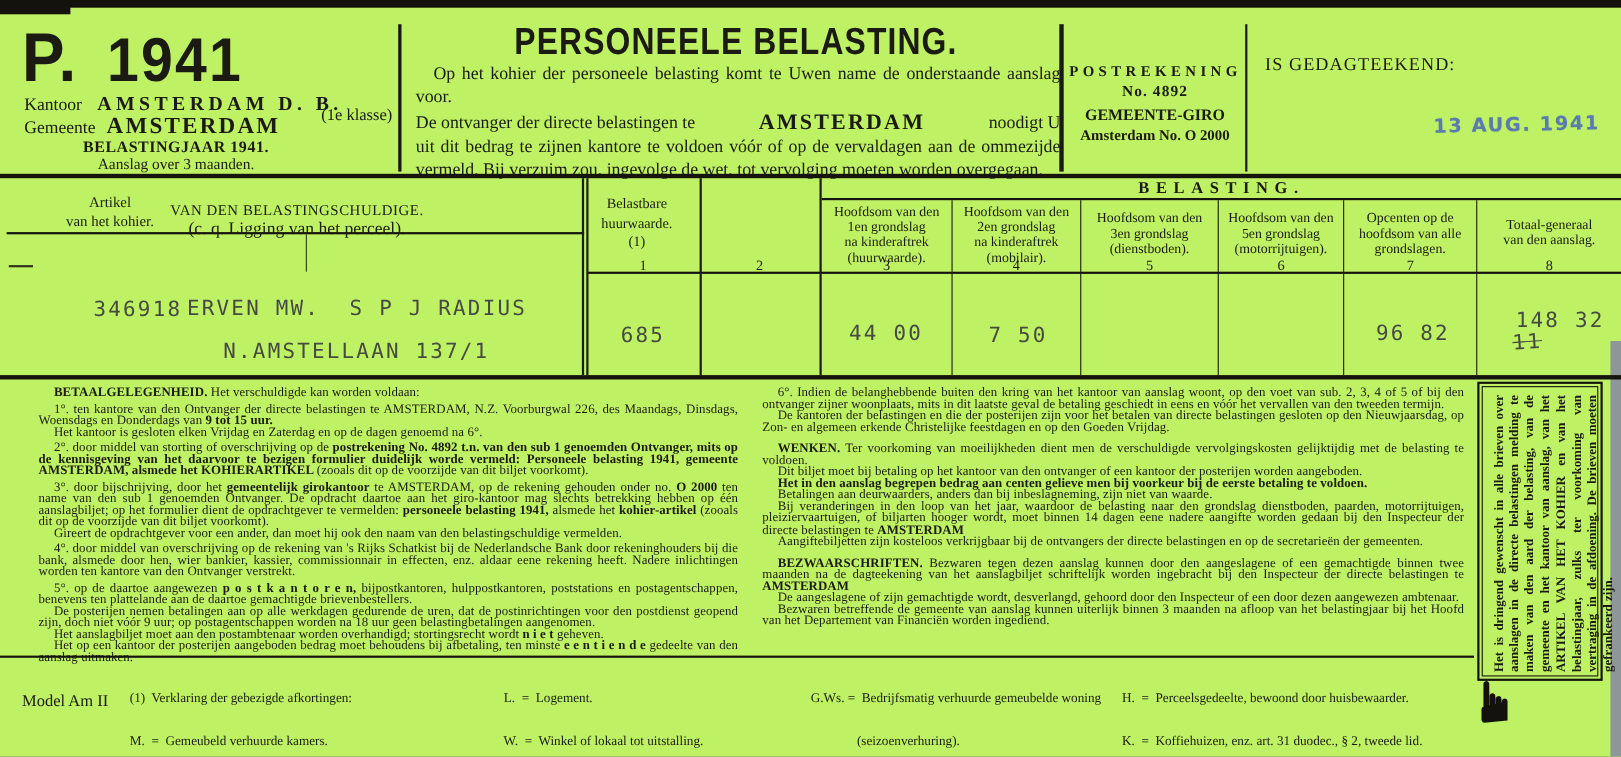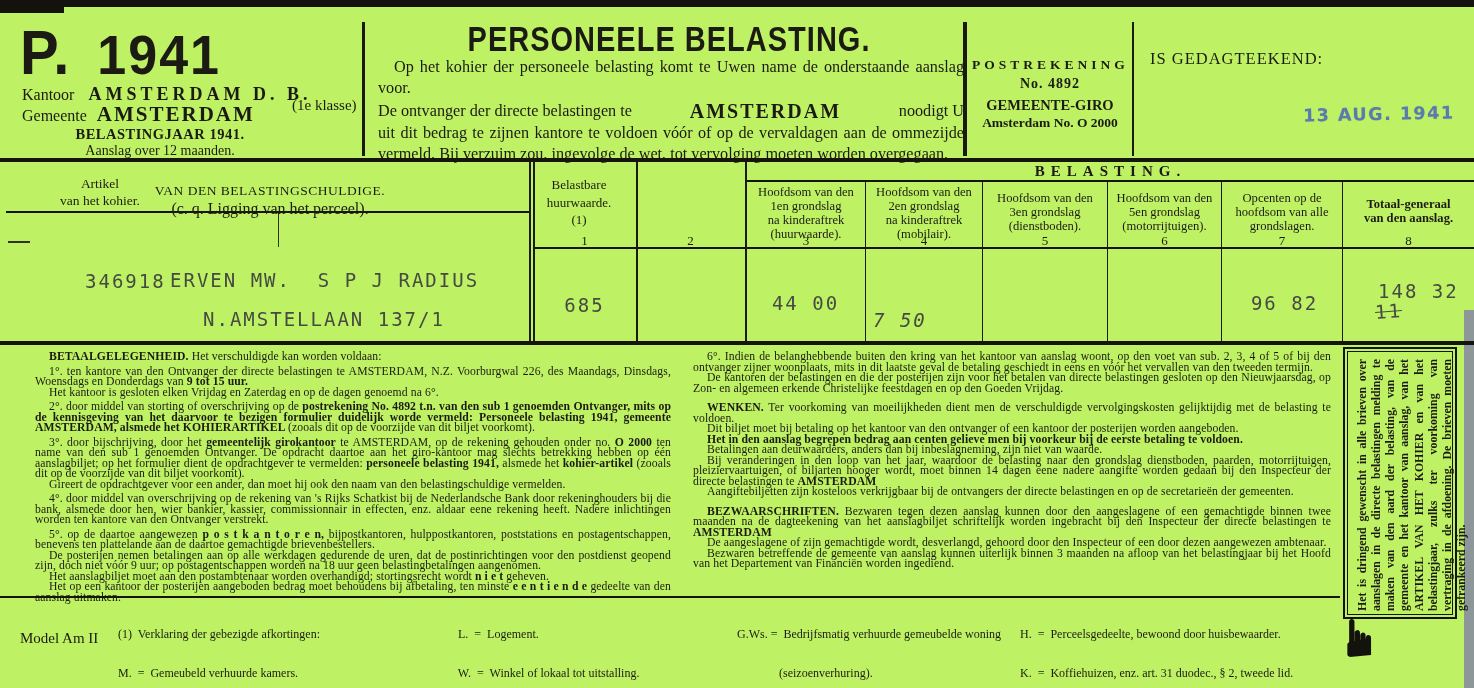--- a/index.html
+++ b/index.html
@@ -72,33 +72,33 @@
   .naam-h2{left:120px;top:183px;width:300px;font-size:13.5px;letter-spacing:.5px;}
   .naam-h3{left:120px;top:200px;width:300px;font-size:16px;}
   .belasting-h{left:747px;top:163px;width:727px;font-size:15px;letter-spacing:6px;font-weight:600;}
   .h-c1{left:533px;top:176px;width:92px;font-size:13px;line-height:1.35;}
   .h-c2{left:636px;top:176px;width:109px;font-size:13px;line-height:1.35;}
   .h-c3{left:747px;top:185px;width:118px;}
   .h-c4{left:866px;top:185px;width:116px;}
   .h-c5{left:983px;top:191px;width:124px;}
   .h-c6{left:1108px;top:191px;width:113px;}
   .h-c7{left:1222px;top:191px;width:120px;}
-  .h-c8{left:1343px;top:197px;width:131px;font-weight:bold;}
+  .h-c8{left:1343px;top:197px;width:131px;}
   .cnum{top:233px;font-size:13px;text-align:center;}
   .n1{left:533px;width:103px;} .n2{left:636px;width:109px;} .n3{left:747px;width:118px;}
   .n4{left:866px;width:116px;} .n5{left:983px;width:124px;} .n6{left:1108px;width:113px;}
   .n7{left:1222px;width:120px;} .n8{left:1343px;width:131px;}
   
   .tw{font-size:19px;letter-spacing:2px;white-space:pre;}
   .r-art{left:85px;top:270px;}
   .r-n1{left:170px;top:269px;}
   .r-n2{left:203px;top:308px;}
   .r-c1{left:537px;top:294px;width:95px;text-align:center;}
   .r-c3{left:753px;top:292px;width:105px;text-align:center;}
-  .r-c4{left:873px;top:309px;width:105px;font-style:italic;}
+  .r-c4{left:873px;top:294px;width:105px;text-align:center;}
   .r-c7{left:1232px;top:292px;width:105px;text-align:center;}
   .r-c8{left:1378px;top:280px;}
   .r-c8s{left:1375px;top:300px;text-decoration:line-through;transform:rotate(-4deg);}
   
   .col{width:636px;font-size:11.7px;line-height:10.5px;text-align:justify;letter-spacing:.1px;}
   .colL{left:35px;top:352px;}
   .colR{left:693px;top:352px;width:638px;}
   .col p{margin:0;text-indent:14px;}
   .col p.g{margin-top:4px;}
   .col p.gg{margin-top:9px;}
@@ -129,21 +129,21 @@
   <div class="abs p1941">
     <span class="pp">P.</span><span class="yy">1941</span>
   </div>
   <div class="abs krow">
     <span>Kantoor</span><span class="kv">AMSTERDAM D. B.</span>
   </div>
   <div class="abs grow">
     <span>Gemeente</span><span class="gv">AMSTERDAM</span>
   </div>
   <div class="abs bjaar">BELASTINGJAAR 1941.</div>
-  <div class="abs amaand">Aanslag over 12 maanden.</div>
+  <div class="abs amaand">Aanslag over 3 maanden.</div>
   <div class="abs klasse">(1e klasse)</div>
 
   <div class="abs vdiv vd1"></div>
   <div class="abs vdiv vd2"></div>
   <div class="abs vdiv vd3"></div>
 
   <div class="abs title">PERSONEELE BELASTING.</div>
   <div class="abs ip ip1">Op het kohier der personeele belasting komt te Uwen name de onderstaande aanslag voor.</div>
   <div class="abs ip ip2">
     <span>De ontvanger der directe belastingen te</span>

